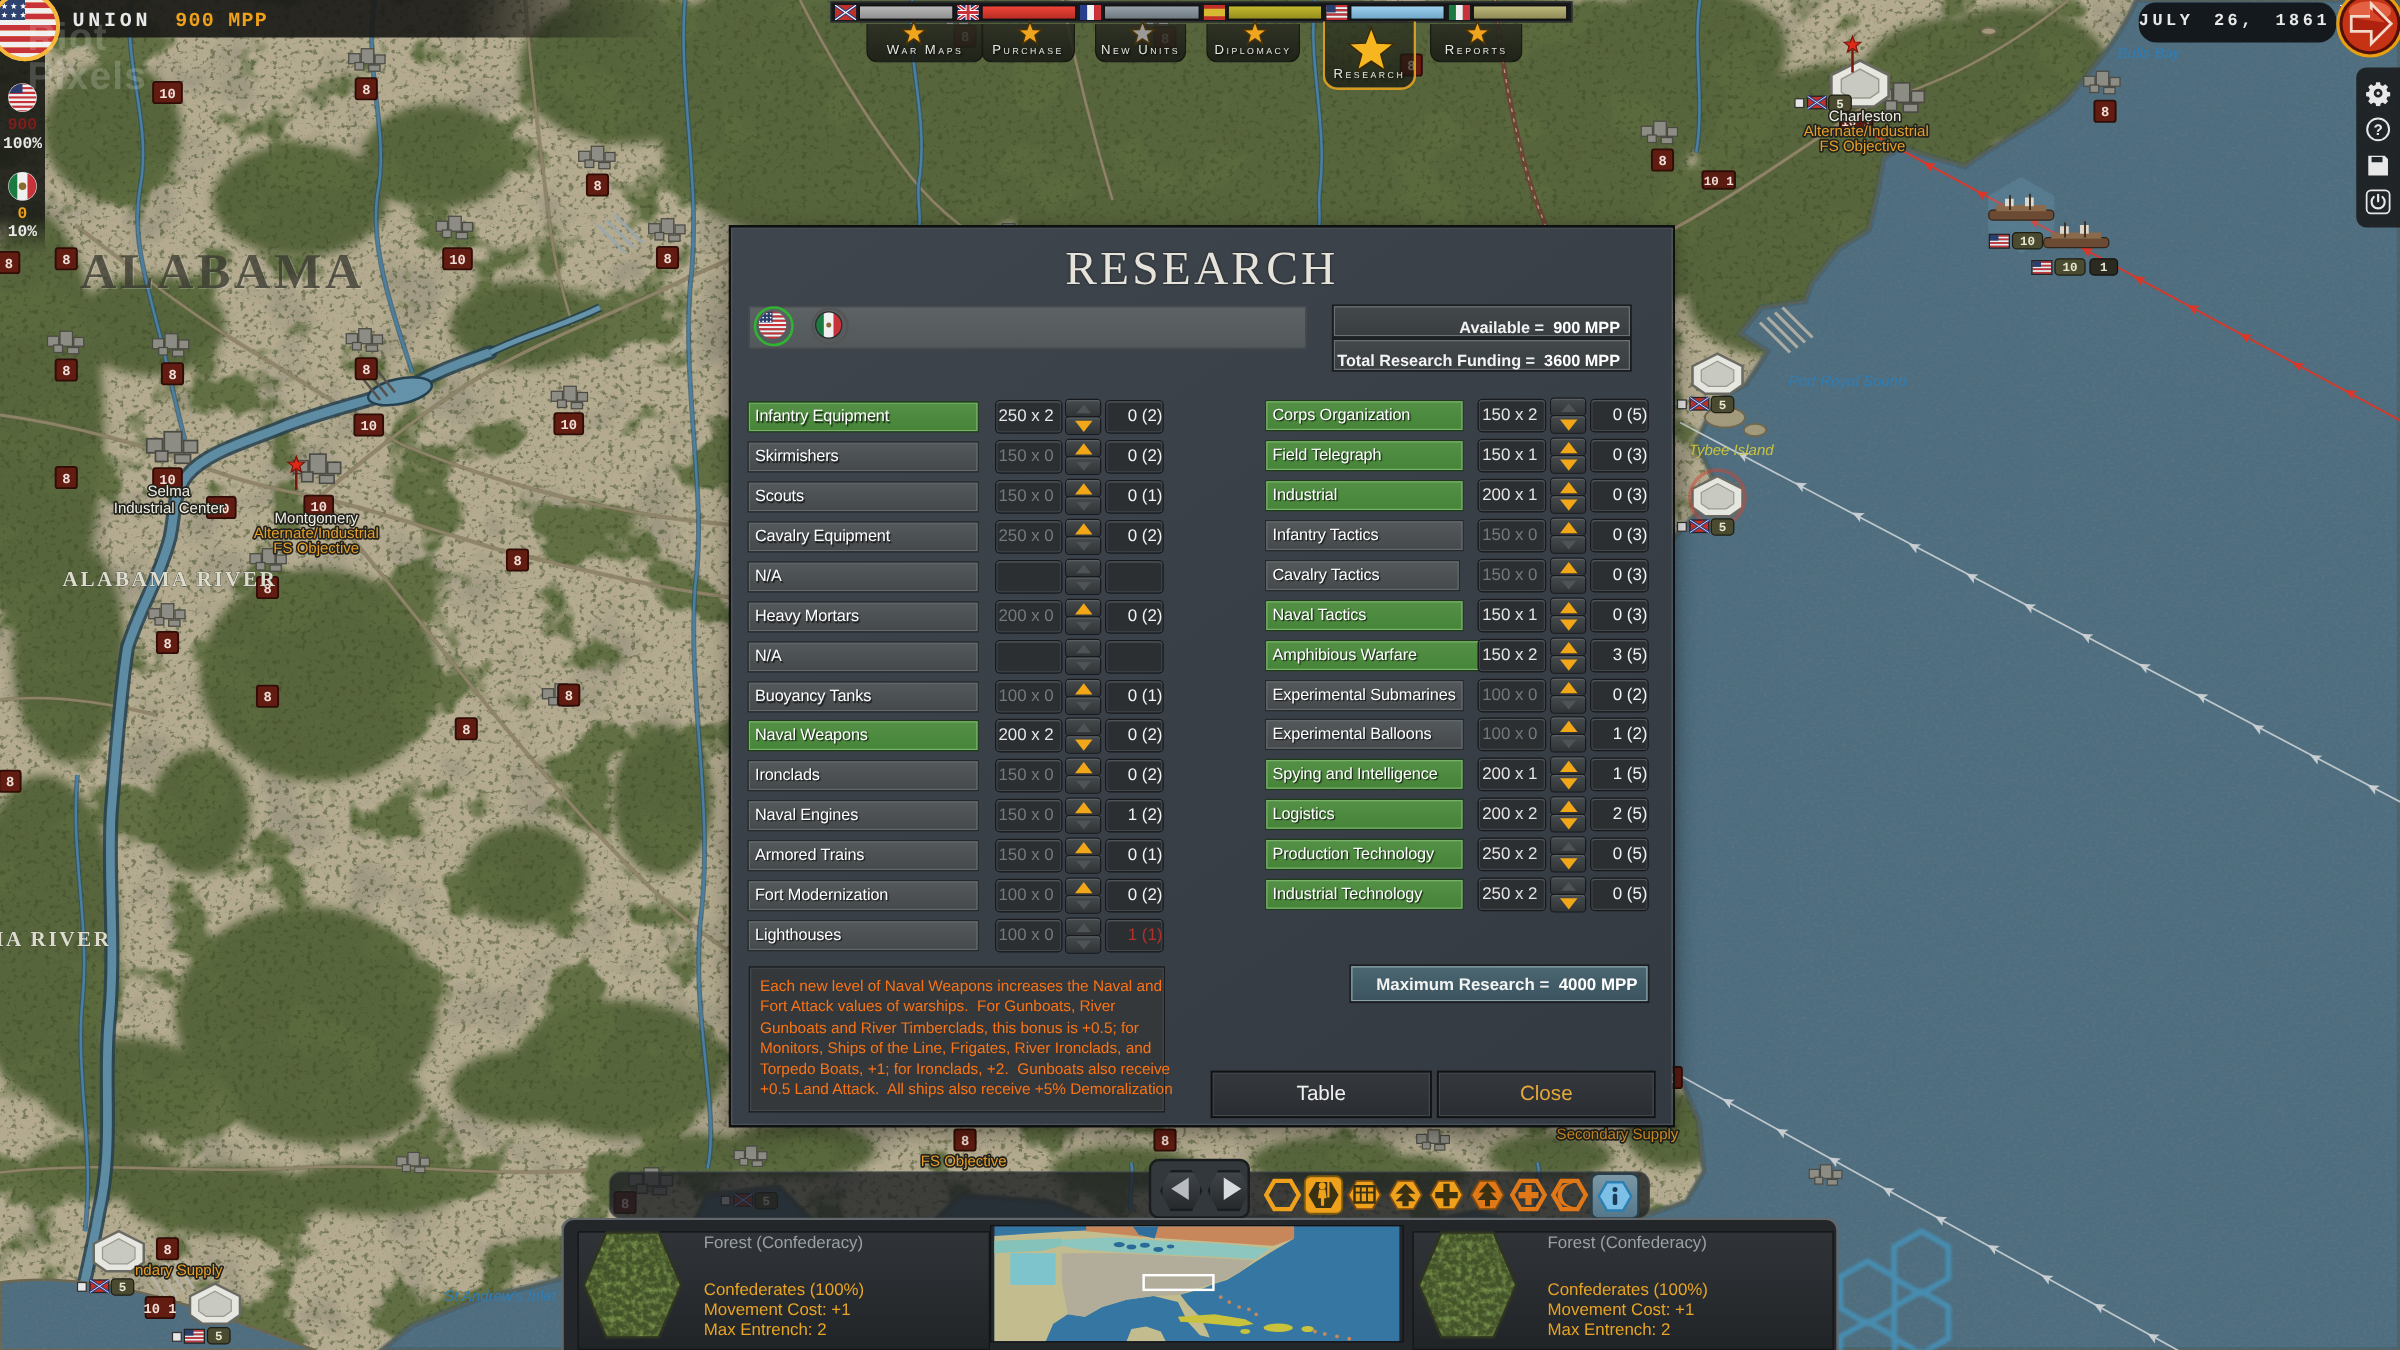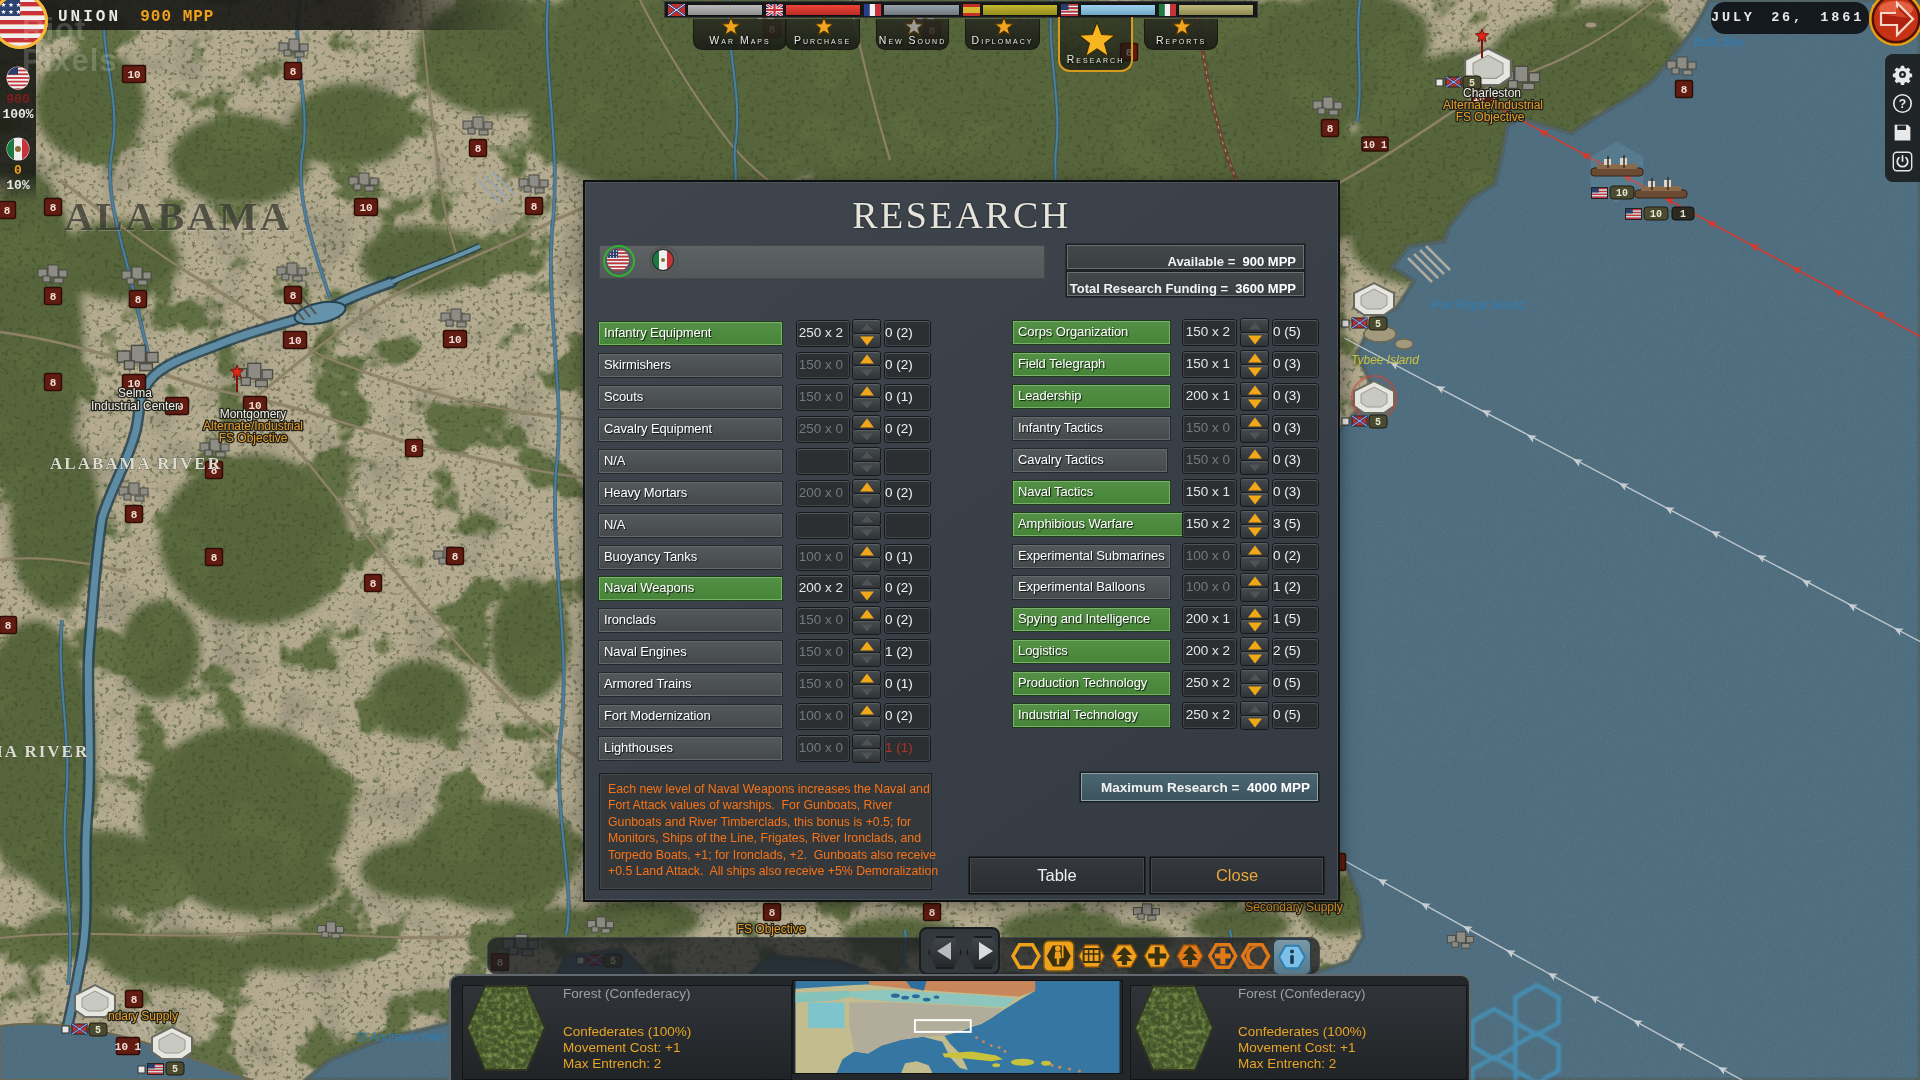--- a/index.html
+++ b/index.html
@@ -45,21 +45,21 @@
 #flagbar{position:absolute;left:14px;top:63px;width:446px;height:34px;background:linear-gradient(180deg,#5d6265,#53585b);box-shadow:inset 0 0 0 1px #454a4d}
 .round{position:absolute}
 .rring{position:absolute;inset:-2px;border-radius:50%;border:2.5px solid}
 .infob{position:absolute;background:linear-gradient(180deg,#43484b,#393e41);box-shadow:inset 0 0 0 1px #6a7073,0 0 0 1.5px #1c1f21;display:flex;align-items:flex-end;justify-content:flex-end;padding-right:8px;font-size:13px;font-weight:bold;white-space:nowrap}
 .ilab{color:#f2f2f2}.ival{color:#fff}
 .rl{position:absolute;height:23px;line-height:22px;font-size:13px;color:#fff;padding-left:5px;white-space:nowrap;letter-spacing:-0.1px;text-shadow:1px 1px 1px rgba(0,0,0,.8)}
 .rg{background:linear-gradient(180deg,#549147,#468438);box-shadow:inset 0 0 0 1px #79b06a,0 0 0 1px #1e3c1a}
 .rn{background:linear-gradient(180deg,#54595c,#45494c);box-shadow:inset 0 0 0 1px #63686b,0 0 0 1px #26292b}
 .cbox,.nbox{position:absolute;height:25px;line-height:24px;font-size:13.5px;background:#2b2f32;border-radius:3px;box-shadow:inset 0 1px 0 #4e5458,inset 0 0 0 1px #404549,0 0 0 1px #17191c}
 .cbox{text-align:right;padding-right:6px}
-.nbox{text-align:left}
+.nbox{text-align:right}
 .cw{color:#e5e5e5}.cg{color:#73797d}
 .nbox span{color:#f2f2f2}.nbox span.cntr{color:#b03228}
 .sbtn{position:absolute;width:27px;height:13px;background:linear-gradient(180deg,#464b4e,#303437);border-radius:2.5px;box-shadow:inset 0 1px 0 #585e62,0 0 0 1px #17191c}
 .ar{position:absolute;left:50%;top:50%;transform:translate(-50%,-50%);width:0;height:0}
 .au{border-left:7px solid transparent;border-right:7px solid transparent;border-bottom:9px solid #f2a719}
 .ad{border-left:7px solid transparent;border-right:7px solid transparent;border-top:9px solid #f2a719}
 .gu{border-left:6px solid transparent;border-right:6px solid transparent;border-bottom:7px solid #4e5356}
 .gd2{border-left:6px solid transparent;border-right:6px solid transparent;border-top:7px solid #4e5356}
 #descbox{position:absolute;left:15px;top:592px;width:331px;height:115px;background:#34383b;box-shadow:inset 0 0 0 1px #434749,0 0 0 1px #1a1d1f;font-size:12.3px;color:#f97316;padding:7px 0 0 8px;line-height:16.4px;white-space:nowrap}
 #maxbox{position:absolute;left:496px;top:591px;width:237px;height:28px;background:linear-gradient(180deg,#4b6772,#3b535e);box-shadow:inset 0 0 0 1px #8ba2aa,0 0 0 1.5px #1c1f21;display:flex;align-items:center;justify-content:flex-end;padding-right:8px;font-size:13.5px;font-weight:bold;white-space:nowrap}
@@ -968,21 +968,21 @@
     <div class="tab" style="left:785px;width:75px">
       <svg style="position:absolute;left:25.5px;top:-4px" width="24" height="24">
         <polygon points="12.0,2.0 14.5,8.6 21.5,8.9 16.0,13.3 17.9,20.1 12.0,16.2 6.1,20.1 8.0,13.3 2.5,8.9 9.5,8.6" fill="#f0a51e" stroke="#4a3208" stroke-width="1.2"></polygon>
       </svg>
       <div class="tabtxt">Purchase</div>
     </div>
     <div class="tab" style="left:876px;width:73px">
       <svg style="position:absolute;left:24.5px;top:-4px" width="24" height="24">
         <polygon points="12.0,2.0 14.5,8.6 21.5,8.9 16.0,13.3 17.9,20.1 12.0,16.2 6.1,20.1 8.0,13.3 2.5,8.9 9.5,8.6" fill="#9a9a96" stroke="#4a3208" stroke-width="1.2"></polygon>
       </svg>
-      <div class="tabtxt">New Sound</div>
+      <div class="tabtxt">New Units</div>
     </div>
     <div class="tab" style="left:965px;width:75px">
       <svg style="position:absolute;left:25.5px;top:-4px" width="24" height="24">
         <polygon points="12.0,2.0 14.5,8.6 21.5,8.9 16.0,13.3 17.9,20.1 12.0,16.2 6.1,20.1 8.0,13.3 2.5,8.9 9.5,8.6" fill="#f0a51e" stroke="#4a3208" stroke-width="1.2"></polygon>
       </svg>
       <div class="tabtxt">Diplomacy</div>
     </div>
     <div class="tab" style="left:1144px;width:74px">
       <svg style="position:absolute;left:25.0px;top:-4px" width="24" height="24">
         <polygon points="12.0,2.0 14.5,8.6 21.5,8.9 16.0,13.3 17.9,20.1 12.0,16.2 6.1,20.1 8.0,13.3 2.5,8.9 9.5,8.6" fill="#f0a51e" stroke="#4a3208" stroke-width="1.2"></polygon>
@@ -1378,21 +1378,21 @@
       <div class="nbox" style="left:1273px;top:320px;width:45px"><span class="">0 (5)</span></div>
       <div class="rl rg" style="left:1013px;top:353px;width:157px">Field Telegraph</div>
       <div class="cbox cw" style="left:1183px;top:352px;width:53px">150 x 1</div>
       <div class="sbtn" style="left:1241px;top:351px">
         <div class="ar au"></div>
       </div>
       <div class="sbtn" style="left:1241px;top:365px">
         <div class="ar ad"></div>
       </div>
       <div class="nbox" style="left:1273px;top:352px;width:45px"><span class="">0 (3)</span></div>
-      <div class="rl rg" style="left:1013px;top:385px;width:157px">Leadership</div>
+      <div class="rl rg" style="left:1013px;top:385px;width:157px">Industrial</div>
       <div class="cbox cw" style="left:1183px;top:384px;width:53px">200 x 1</div>
       <div class="sbtn" style="left:1241px;top:383px">
         <div class="ar au"></div>
       </div>
       <div class="sbtn" style="left:1241px;top:397px">
         <div class="ar ad"></div>
       </div>
       <div class="nbox" style="left:1273px;top:384px;width:45px"><span class="">0 (3)</span></div>
       <div class="rl rn" style="left:1013px;top:417px;width:157px">Infantry Tactics</div>
       <div class="cbox cg" style="left:1183px;top:416px;width:53px">150 x 0</div>

